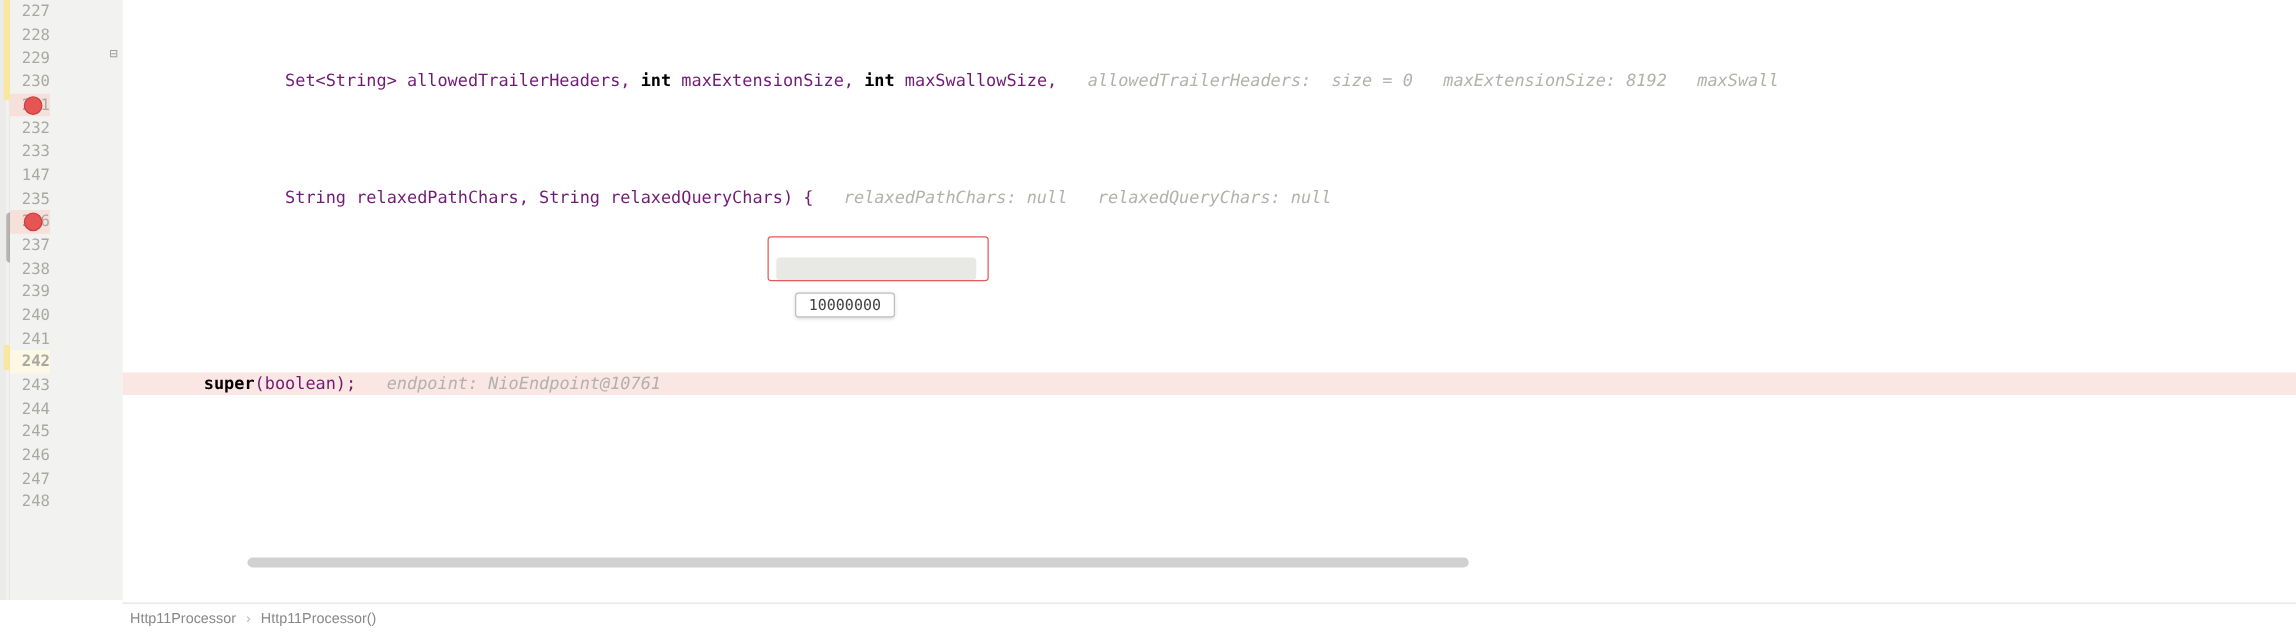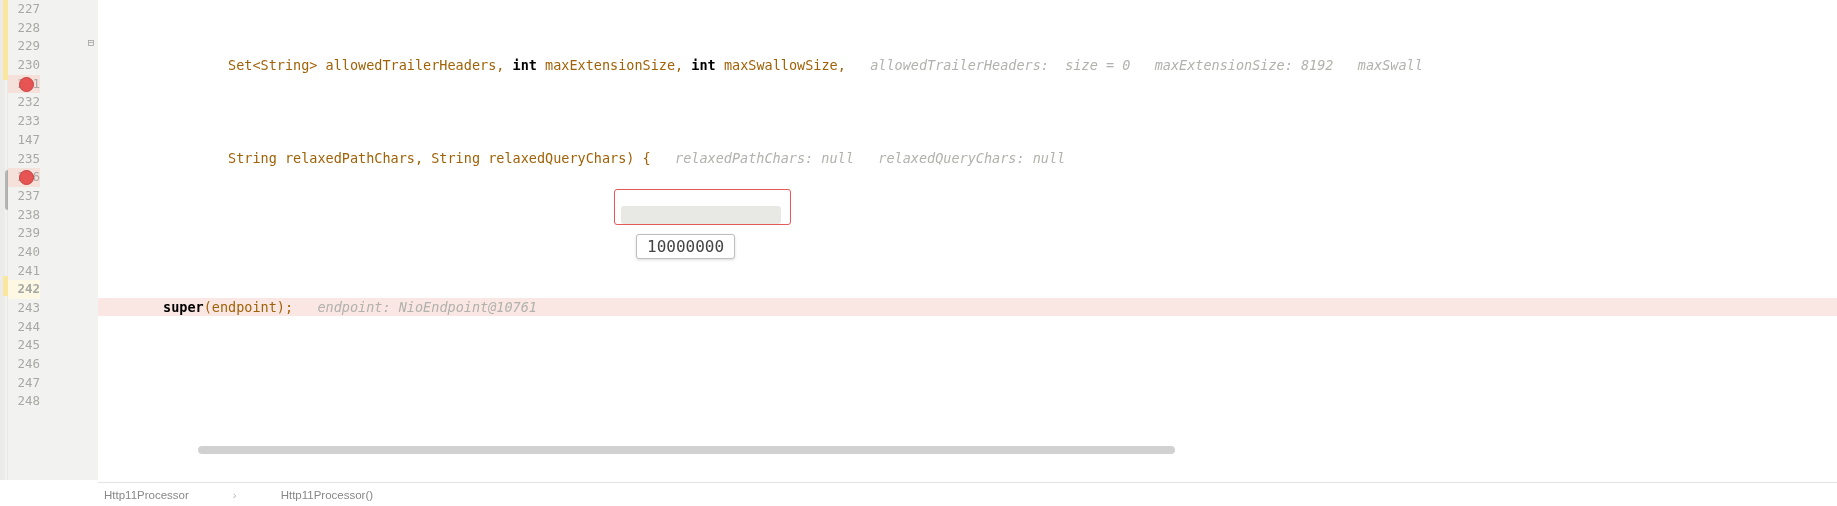--- a/index.html
+++ b/index.html
@@ -103,21 +103,21 @@
   .code-line {
     height: 18.7px;
     line-height: 18.7px;
     padding-left: 0;
     position: relative;
   }
   .code-line.bp-line {
     background: #fae7e3;
   }
   .t-kw { color: #000000; font-weight: bold; }
-  .t-plain { color: #a16207; }
+  .t-plain { color: #701a75; }
   .t-inlay { color: #b1b1ad; font-style: italic; text-align: right; }
   .hover-rect {
     position: absolute;
     border: 1.5px solid #e45a5a;
     border-radius: 3px;
     background: transparent;
     pointer-events: none;
   }
   .hover-chip {
     position: absolute;
@@ -125,38 +125,37 @@
     border-radius: 3px;
     height: 18px;
     pointer-events: none;
   }
   .tooltip {
     position: absolute;
     background: #fff;
     border: 1px solid #bfbfbf;
     border-radius: 3px;
     padding: 2px 10px;
-    font-size: 16px;
+    font-size: 12px;
     color: #444;
     box-shadow: 0 1px 3px rgba(0,0,0,0.15);
   }
   .breadcrumbs {
     position: absolute;
     bottom: 0;
     left: 98px;
     right: 0;
     height: 24px;
     background: #fff;
     border-top: 1px solid #e4e4e2;
     display: flex;
     align-items: center;
     font-size: 11.5px;
     color: #888;
     font-family: -apple-system, "Segoe UI", sans-serif;
-    gap: 36px;
   }
   .crumb { padding: 0 6px; }
   .crumb-sep { color: #bbb; padding: 0 2px; }
   .hscrollbar {
     position: absolute;
     bottom: 24px;
     left: 98px;
     right: 12px;
     height: 12px;
     background: transparent;
@@ -231,21 +230,21 @@
   <div class="code-area">
     <div class="code-lines">
       
       <div class="code-line"><span class="t-plain">                </span><span class="t-plain">Set&lt;String&gt; allowedTrailerHeaders, </span><span class="t-kw">int</span><span class="t-plain"> maxExtensionSize, </span><span class="t-kw">int</span><span class="t-plain"> maxSwallowSize,</span><span class="t-inlay">   allowedTrailerHeaders:  size = 0   maxExtensionSize: 8192   maxSwall</span></div>
       
       
       <div class="code-line"><span class="t-plain">                </span><span class="t-plain">String relaxedPathChars, String relaxedQueryChars) {</span><span class="t-inlay">   relaxedPathChars: null   relaxedQueryChars: null</span></div>
       
       <div class="code-line"></div>
       
-      <div class="code-line bp-line"><span class="t-plain">        </span><span class="t-kw">super</span><span class="t-plain">(endpoint);</span><span class="t-inlay">   endpoint: NioEndpoint@10761</span></div>
+      <div class="code-line bp-line"><span class="t-plain">        </span><span class="t-kw">super</span><span class="t-plain">(boolean);</span><span class="t-inlay">   endpoint: NioEndpoint@10761</span></div>
       
       <div class="code-line"></div>
       
       
       
       
       
       
       
       

